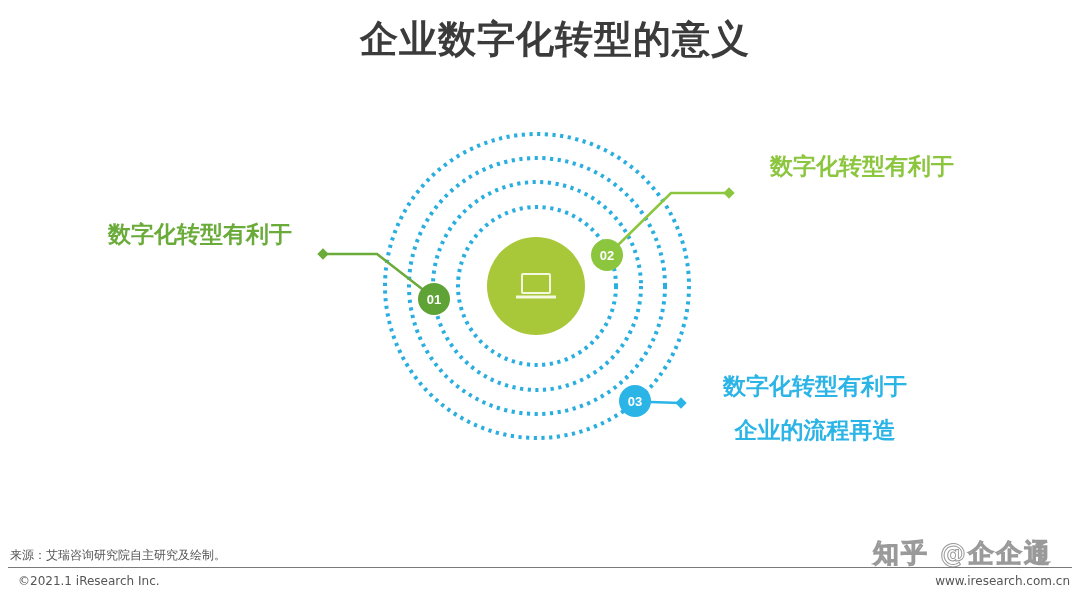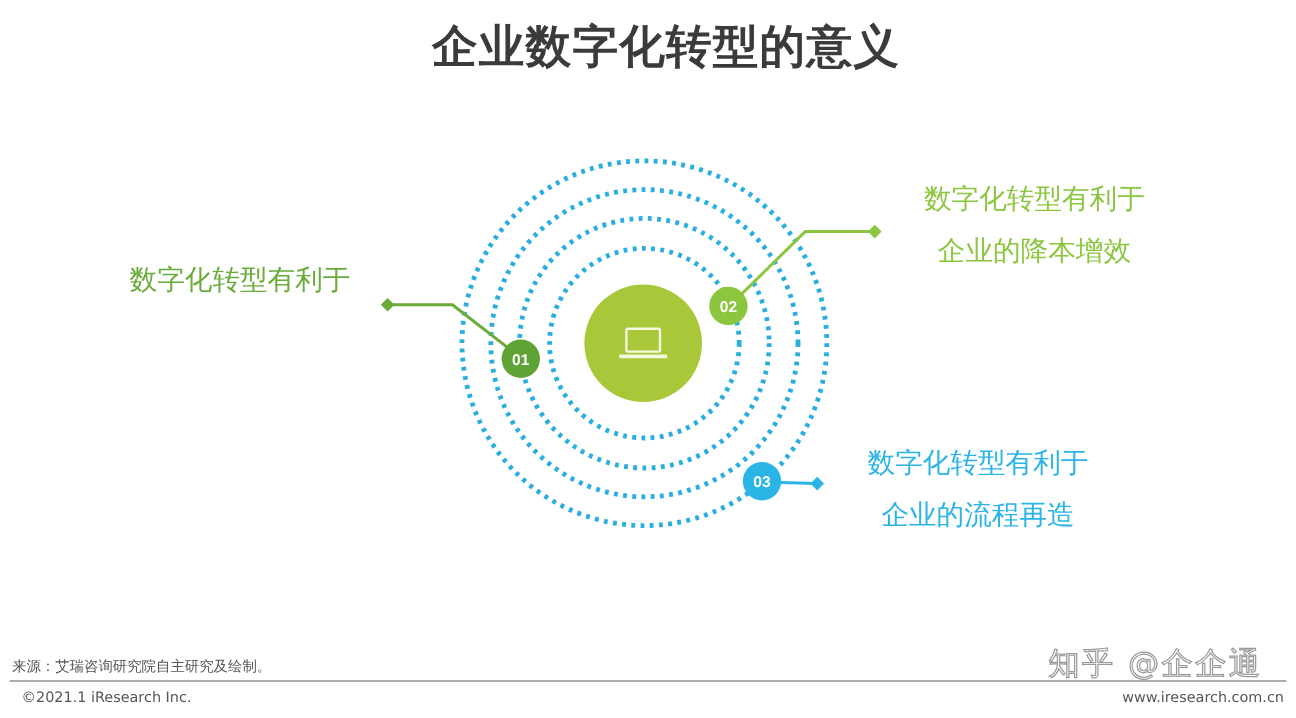--- a/index.html
+++ b/index.html
@@ -1,31 +1,31 @@
 <!DOCTYPE html>
 <html><head>
 <meta charset="utf-8">
 <style>
   html, body { margin: 0; padding: 0; background: #ffffff; }
   body { width: 1080px; height: 598px; position: relative; overflow: hidden;
          font-family: "DejaVu Sans", "Liberation Sans", sans-serif; }
   .title { position: absolute; left: 0; top: 14px; width: 1080px; text-align: center;
            font-size: 38px; font-weight: bold; color: #3b3b3b; letter-spacing: 1px; padding-left: 15px; }
   .diagram { position: absolute; left: 0; top: 0; width: 1080px; height: 598px; }
-  .label { position: absolute; font-size: 23px; font-weight: normal; text-align: center; line-height: 44px; }
+  .label { position: absolute; font-size: 23px; font-weight: bold; text-align: center; line-height: 44px; }
   .label .line { display: block; white-space: nowrap; }
   .label-01 { left: 80px; top: 212px; width: 240px; color: #6aab3a; }
   .label-02 { left: 742px; top: 144px; width: 240px; color: #8cc63f; }
   .label-03 { left: 695px; top: 364px; width: 240px; color: #2bb4e6; }
   .source { position: absolute; left: 10px; top: 547px; font-size: 12px; color: #555; }
   .divider { position: absolute; left: 8px; top: 567px; width: 1064px; height: 1px; background: #7a7a7a; }
   .copyright { position: absolute; left: 18px; top: 574px; font-size: 12px; color: #555; }
   .website { position: absolute; right: 10px; top: 574px; font-size: 12px; color: #555; text-align: right; }
   .watermark { position: absolute; right: 28px; top: 536px; font-size: 26px; color: #ffffff;
-               -webkit-text-stroke: 1px #9a9a9a; letter-spacing: 2px; }
+               -webkit-text-stroke: 1px #9a9a9a; letter-spacing: 2px; font-weight: bold; }
 </style>
 </head>
 <body>
 
 <div class="title">企业数字化转型的意义</div>
 
 <svg class="diagram" width="1080" height="598" viewBox="0 0 1080 598">
   <g fill="none" stroke="#2aaee0" stroke-width="4" stroke-dasharray="3.2 4.5">
     <circle cx="537" cy="286" r="152"></circle>
     <circle cx="537" cy="286" r="128"></circle>
@@ -66,21 +66,20 @@
     <circle cx="635" cy="401" r="16" fill="#2bb4e6"></circle>
     <text x="635" y="406" text-anchor="middle" font-size="13" font-weight="bold" fill="#ffffff" font-family="Liberation Sans, sans-serif">03</text>
   </g>
 </svg>
 
 <div class="label label-01">
   <span class="line">数字化转型有利于</span>
 </div>
 <div class="label label-02">
   <span class="line">数字化转型有利于</span>
-  <span class="line">企业的降本增效</span>
 </div>
 <div class="label label-03">
   <span class="line">数字化转型有利于</span>
   <span class="line">企业的流程再造</span>
 </div>
 
 <div class="source">来源：艾瑞咨询研究院自主研究及绘制。</div>
 <div class="watermark">知乎 @企企通</div>
 <div class="divider"></div>
 <div class="copyright">©2021.1 iResearch Inc.</div>

